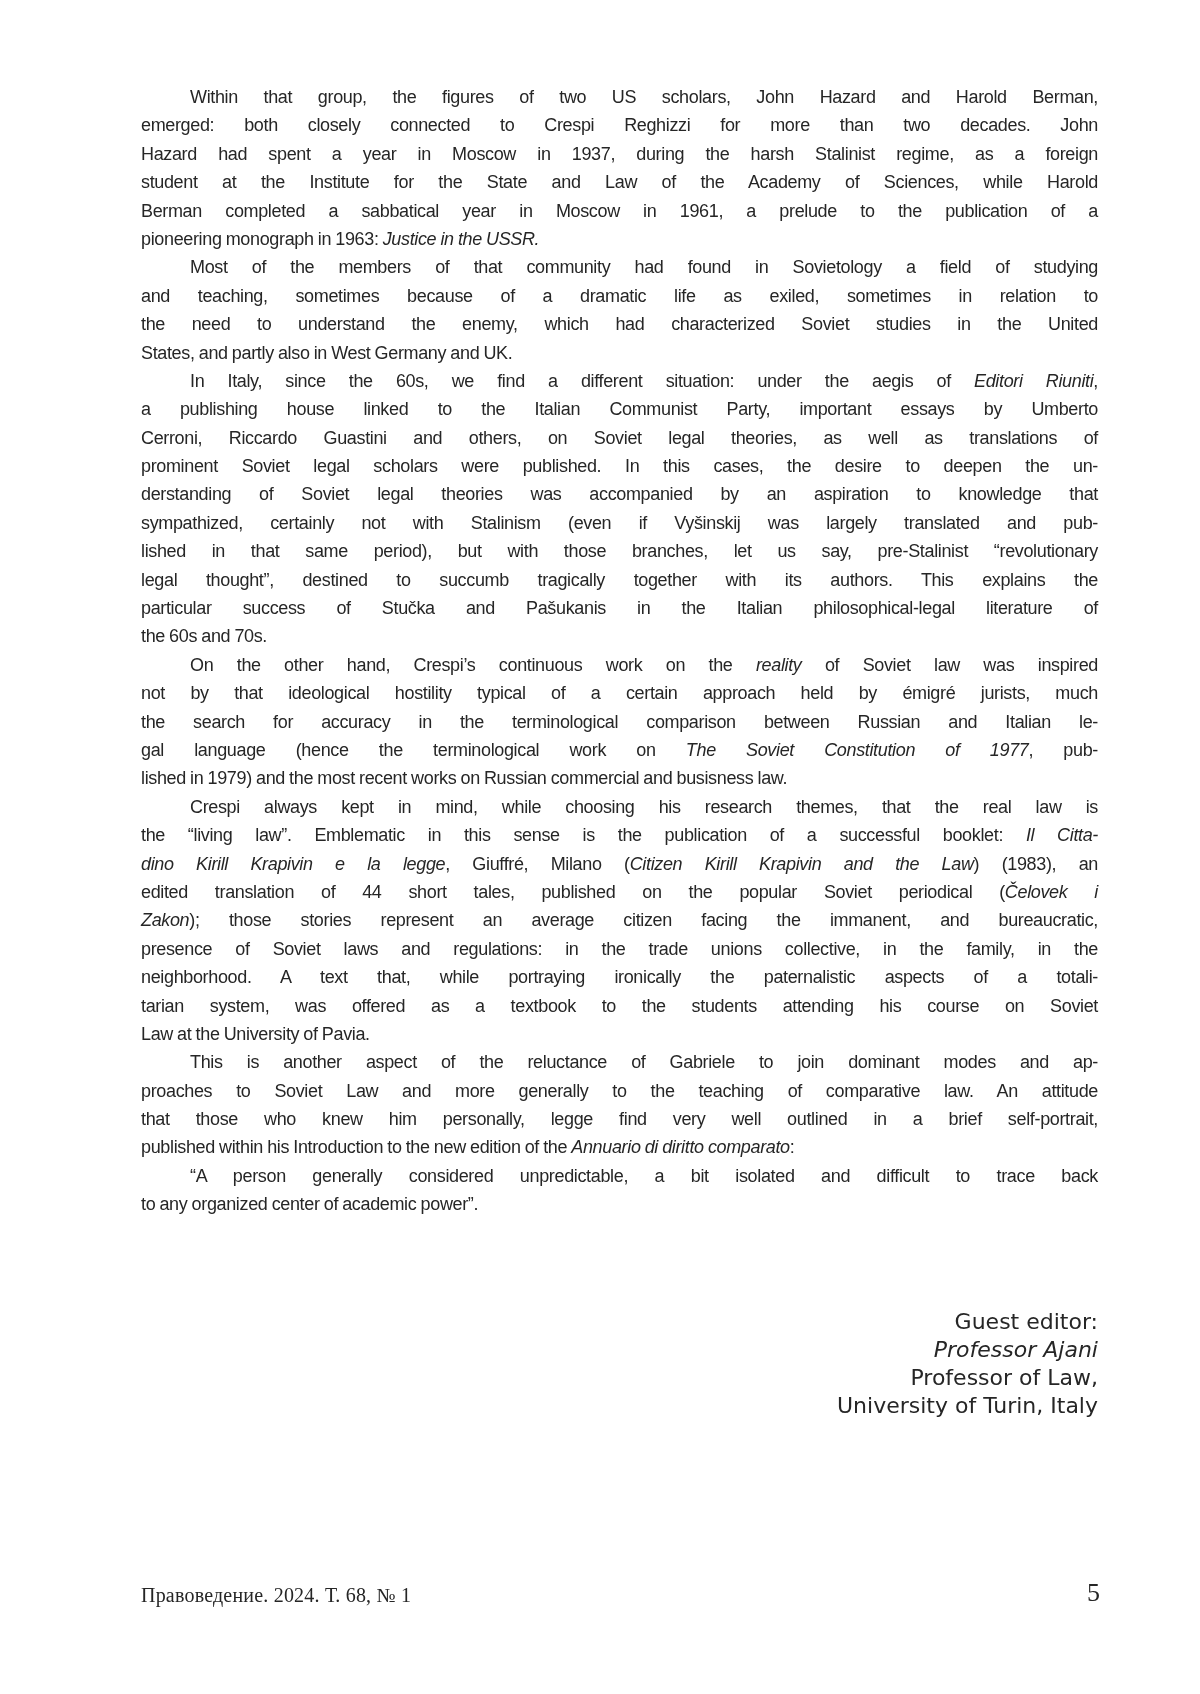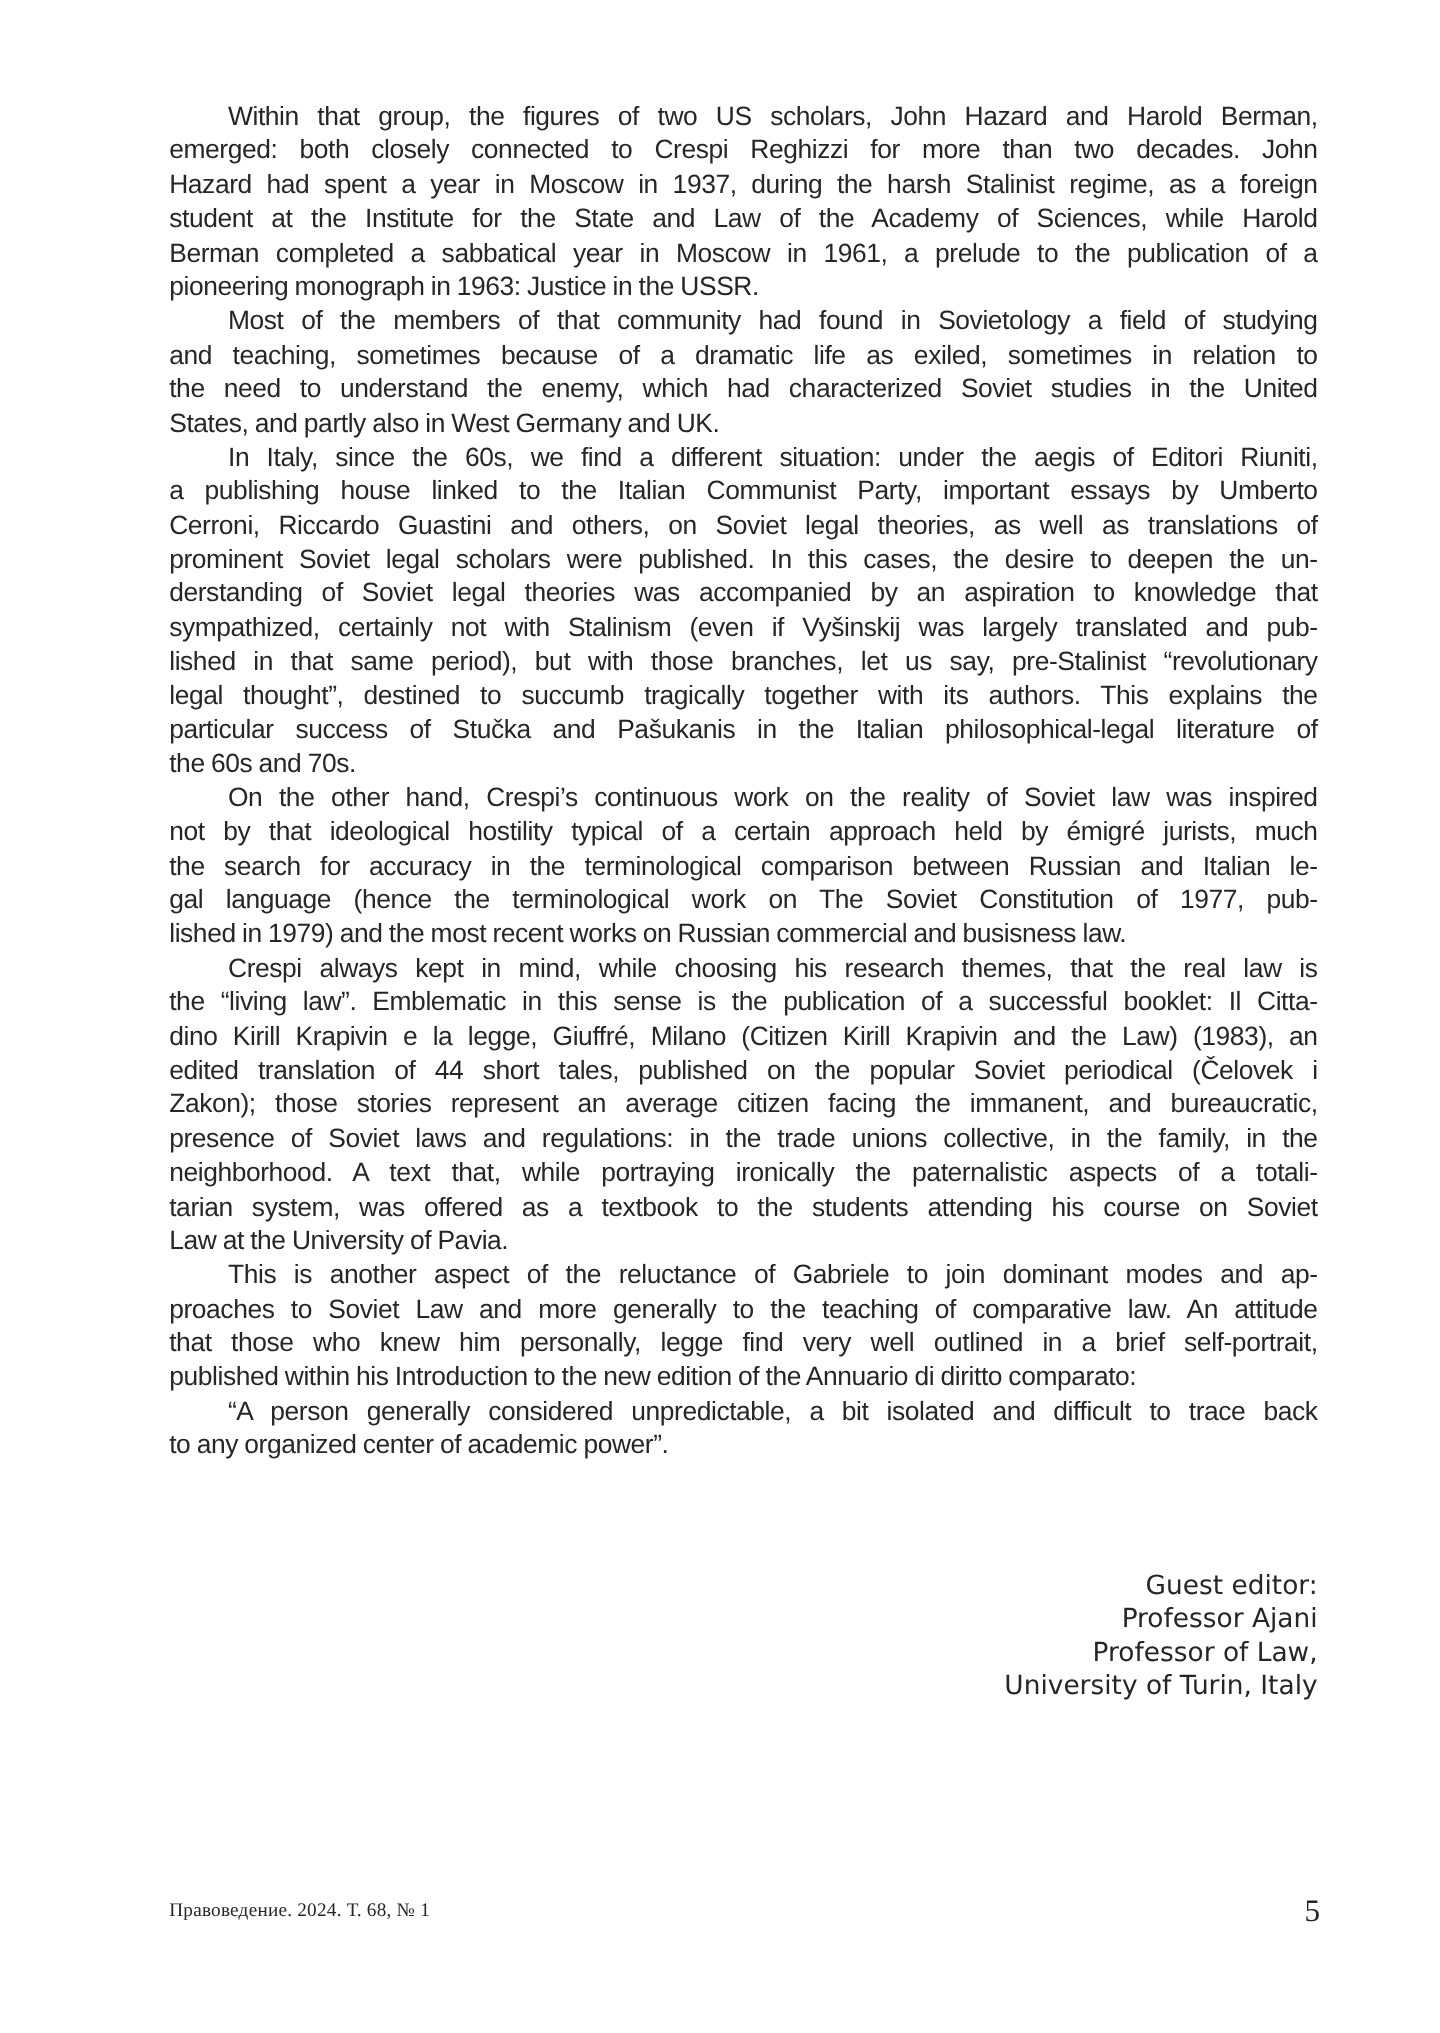--- a/index.html
+++ b/index.html
@@ -1,35 +1,35 @@
 <!DOCTYPE html>
 <html><head>
   <meta charset="utf-8">
   <style>
     html, body { margin: 0; padding: 0; background: #ffffff; }
     body { width: 1200px; height: 1694px; position: relative; overflow: hidden; }
     .page { position: absolute; left: 0; top: 0; width: 1200px; height: 1694px; background: #fff; }
     .body-text {
       position: absolute; left: 141px; top: 83px; width: 957px;
       font-family: "Liberation Sans", sans-serif;
-      font-size: 22px; line-height: 28.4px; color: #262626;
+      font-size: 18px; line-height: 28.4px; color: #262626;
       letter-spacing: -0.35px; word-spacing: -0.5px;
     }
     .line { display: block; height: 28.4px; white-space: nowrap; text-align: justify; text-align-last: justify; }
     .line.last { text-align-last: left; }
     .line.indent { padding-left: 49px; }
-    .it { }
+    .it { font-style: italic; }
     .sig {
       position: absolute; right: 102px; top: 1308px; text-align: right;
       font-family: "DejaVu Sans", sans-serif; font-size: 22px; line-height: 28px; color: #262626;
     }
     .sig div { white-space: nowrap; }
     .footer-journal {
       position: absolute; left: 141px; top: 1584px;
-      font-family: "Liberation Serif", serif; font-size: 16px; color: #262626; letter-spacing: 0.2px;
+      font-family: "Liberation Serif", serif; font-size: 20px; color: #262626; letter-spacing: 0.2px;
     }
     .footer-page {
       position: absolute; right: 100px; top: 1578px;
       font-family: "Liberation Serif", serif; font-size: 26px; color: #262626;
     }
   </style>
 </head>
 <body>
 
 <div class="page">

